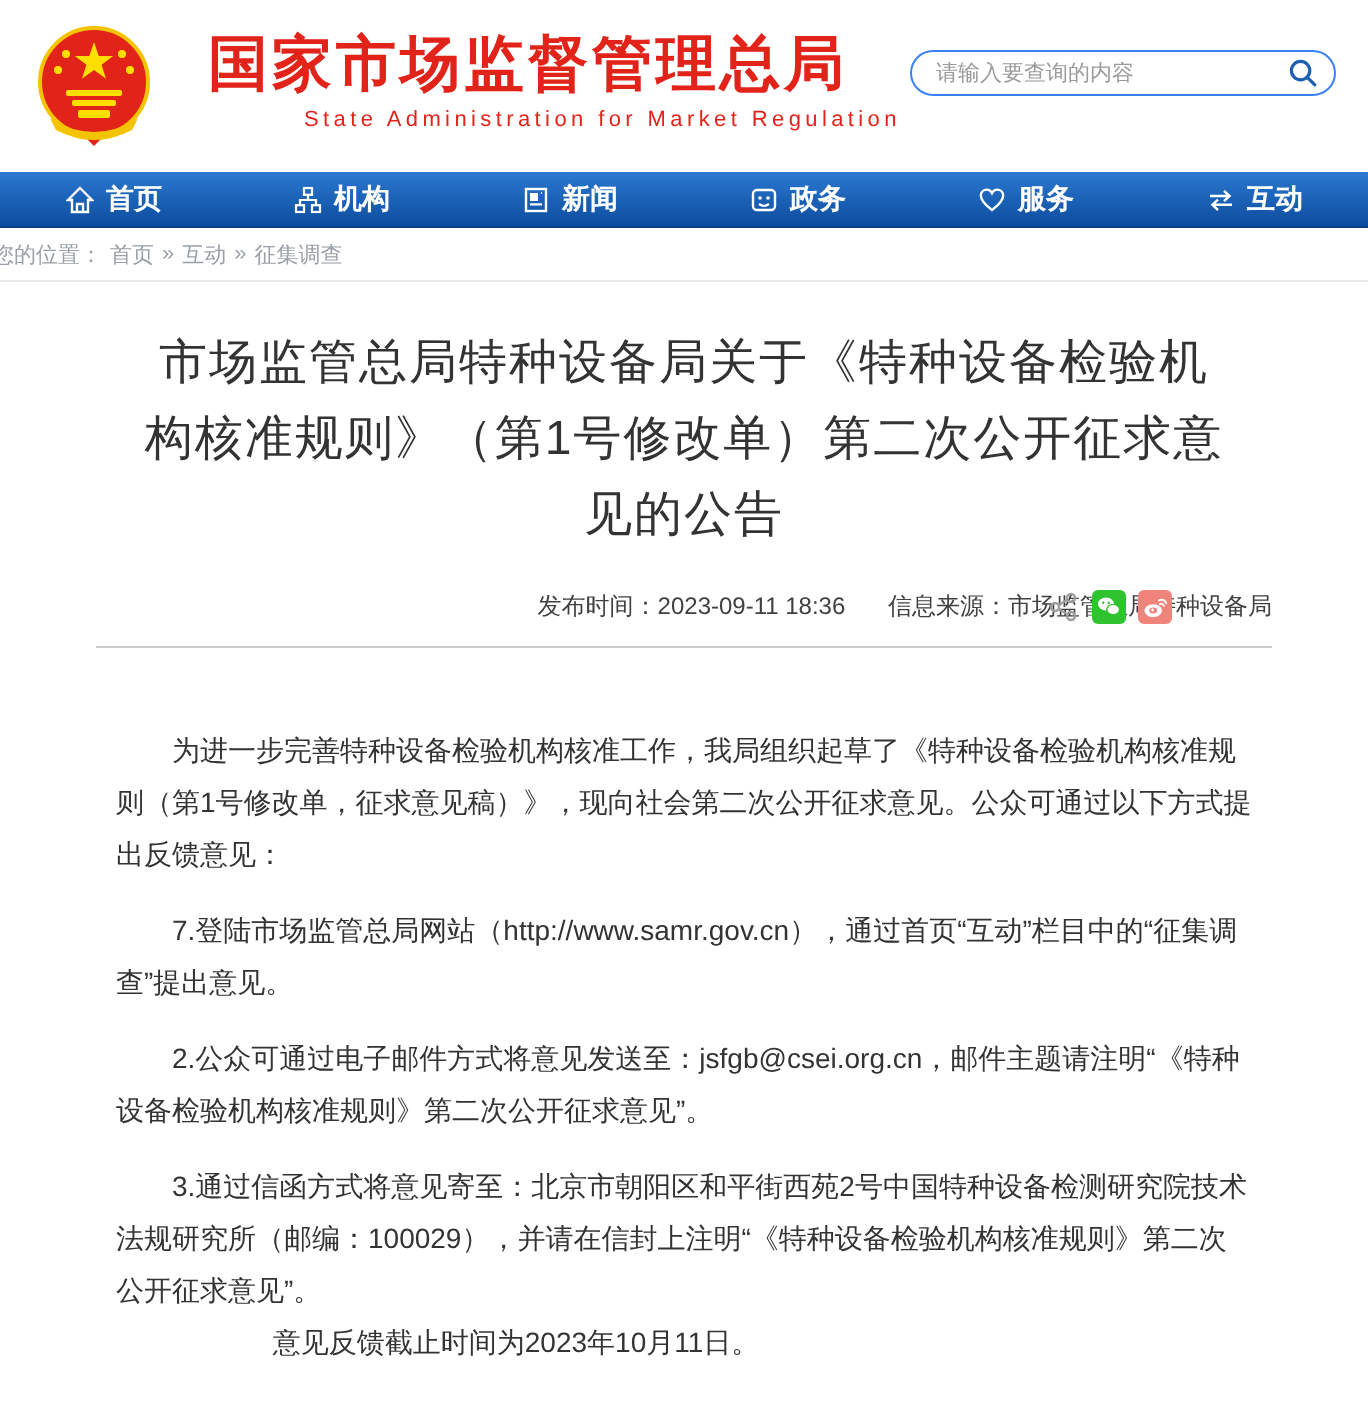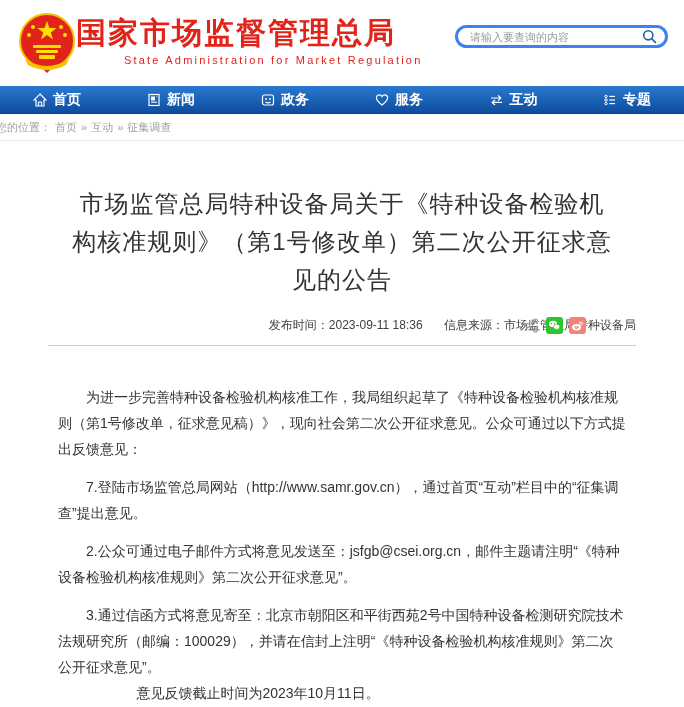--- a/index.html
+++ b/index.html
@@ -3,41 +3,41 @@
 <meta charset="utf-8">
 <style>
   * { margin:0; padding:0; box-sizing:border-box; }
   html,body { width:684px; background:#fff; font-family:"Liberation Sans","DejaVu Sans",sans-serif; }
   body { position:relative; width:684px; height:707px; overflow:hidden; color:#333; }
 
   
   .top-artifact { position:absolute; top:-6px; right:-8px; width:370px; height:12px; background:#fbfbfb; border-radius:10px; box-shadow:0 1px 4px rgba(0,0,0,0.10); }
   .header { position:relative; height:86px; background:#fff; }
   .logo-wrap { position:absolute; left:17px; top:11px; width:60px; height:66px; }
-  .brand { position:absolute; left:76px; top:16px; }
+  .brand { position:absolute; left:104px; top:16px; }
   .brand-title { font-size:30px; font-weight:bold; color:#e2231a; letter-spacing:2px; line-height:34px; }
   .brand-sub { font-size:11px; color:#e2231a; letter-spacing:2.2px; margin-top:4px;margin-left:48px; }
-  .searchbox { position:absolute; right:16px; top:25px; width:213px; height:23px; border:3px solid #3b82f6; border-radius:12px; display:flex; align-items:center; padding:0 8px 0 12px; background:#fff; }
+  .searchbox { position:absolute; right:16px; top:25px; width:213px; height:23px; border:1px solid #3b82f6; border-radius:12px; display:flex; align-items:center; padding:0 8px 0 12px; background:#fff; }
   .searchbox input { flex:1; border:none; outline:none; font-size:11px; color:#333; background:transparent; font-family:"Liberation Sans","DejaVu Sans",sans-serif; }
   .searchbox input::placeholder { color:#9a9a9a; }
   .search-btn { width:16px; height:16px; cursor:pointer; display:flex; align-items:center; justify-content:center; }
 
   
   .nav { height:28px; background:linear-gradient(#2a79d0,#0d4c9e); display:flex; align-items:stretch; border-bottom:1px solid #0a3f85; }
   .nav-item { flex:1; display:flex; align-items:center; justify-content:center; gap:6px; color:#fff; font-size:14px; font-weight:bold; cursor:pointer; }
   .nav-item svg { display:block; }
 
   
   .crumb { height:27px; display:flex; align-items:center; padding-left:2px; font-size:11px; color:#9aa0a8; border-bottom:1px solid #e8e8e8; background:#fff; margin-left:-6px; }
   .crumb span { margin-right:4px; }
   .crumb a { color:#9aa0a8; text-decoration:none; cursor:pointer; margin-right:4px; }
 
   
   .content { padding:0 48px; }
-  .art-title { margin:44px auto 0; max-width:545px; text-align:center; font-size:24px; font-weight:normal; color:#333; line-height:38px; letter-spacing:1px; }
+  .art-title { margin:22px auto 0; max-width:545px; text-align:center; font-size:24px; font-weight:normal; color:#333; line-height:38px; letter-spacing:1px; }
   .meta-row { position:relative; margin-top:18px; height:20px; text-align:right; font-size:12px; color:#404040; }
   .meta-row .gap { display:inline-block; width:18px; }
   .share-icons { position:absolute; right:50px; top:0; display:flex; gap:6px; align-items:center; }
   .share-chip { width:17px; height:17px; border-radius:3px; display:flex; align-items:center; justify-content:center; cursor:pointer; }
   .divider { margin-top:8px; border-top:1px solid #ccc; }
 
   .art-body { padding:26px 10px 0; font-size:14px; line-height:26px; color:#333; }
   .p-ind { text-indent:2em;margin-top:12px; }
   .p-deadline { text-indent:5.6em; }
   .p-attach { text-indent:4.7em; margin-top:13px; }
@@ -80,20 +80,29 @@
 
 <div class="nav">
   <div class="nav-item">
     <svg width="14" height="14" viewBox="0 0 14 14">
         <path d="M7 1 L13 7 H11 V13 H3 V7 H1 Z M5.5 13 V9 H8.5 V13" fill="none" stroke="#fff" stroke-width="1.2"></path>
       </svg>
     <span>首页</span>
   </div>
   <div class="nav-item">
     <svg width="14" height="14" viewBox="0 0 14 14">
+        <rect x="5" y="1" width="4" height="3.4" fill="none" stroke="#fff" stroke-width="1.1"></rect>
+        <rect x="1" y="9.6" width="4" height="3.4" fill="none" stroke="#fff" stroke-width="1.1"></rect>
+        <rect x="9" y="9.6" width="4" height="3.4" fill="none" stroke="#fff" stroke-width="1.1"></rect>
+        <path d="M7 4.4 V7 M3 9.6 V7 H11 V9.6" fill="none" stroke="#fff" stroke-width="1.1"></path>
+      </svg>
+    <span>机构</span>
+  </div>
+  <div class="nav-item">
+    <svg width="14" height="14" viewBox="0 0 14 14">
         <rect x="2" y="1.5" width="10" height="11" fill="none" stroke="#fff" stroke-width="1.2"></rect>
         <rect x="4" y="3.5" width="4" height="4" fill="#fff"></rect>
         <line x1="4" y1="9.2" x2="10" y2="9.2" stroke="#fff" stroke-width="1.1"></line>
         <line x1="9.5" y1="3.5" x2="10" y2="3.5" stroke="#fff" stroke-width="1.1"></line>
       </svg>
     <span>新闻</span>
   </div>
   <div class="nav-item">
     <svg width="14" height="14" viewBox="0 0 14 14">
         <rect x="1.5" y="2" width="11" height="10" rx="2" fill="none" stroke="#fff" stroke-width="1.2"></rect>
@@ -108,31 +117,20 @@
         <path d="M7 12 C3 9 1.4 6.8 1.4 4.8 C1.4 3 2.8 1.8 4.3 1.8 C5.5 1.8 6.5 2.5 7 3.5 C7.5 2.5 8.5 1.8 9.7 1.8 C11.2 1.8 12.6 3 12.6 4.8 C12.6 6.8 11 9 7 12 Z" fill="none" stroke="#fff" stroke-width="1.2"></path>
       </svg>
     <span>服务</span>
   </div>
   <div class="nav-item">
     <svg width="15" height="14" viewBox="0 0 15 14">
         <path d="M2 5 H11 M9 2.4 L11.8 5 L9 7.6" fill="none" stroke="#fff" stroke-width="1.2"></path>
         <path d="M13 9.4 H4 M6 6.8 L3.2 9.4 L6 12" fill="none" stroke="#fff" stroke-width="1.2"></path>
       </svg>
     <span>互动</span>
-  </div>
-  <div class="nav-item">
-    <svg width="14" height="14" viewBox="0 0 14 14">
-        <circle cx="3" cy="3.4" r="1.2" fill="none" stroke="#fff" stroke-width="1"></circle>
-        <circle cx="3" cy="7" r="1.2" fill="none" stroke="#fff" stroke-width="1"></circle>
-        <circle cx="3" cy="10.6" r="1.2" fill="none" stroke="#fff" stroke-width="1"></circle>
-        <line x1="6.3" y1="3.4" x2="12" y2="3.4" stroke="#fff" stroke-width="1.2"></line>
-        <line x1="6.3" y1="7" x2="12" y2="7" stroke="#fff" stroke-width="1.2"></line>
-        <line x1="6.3" y1="10.6" x2="12" y2="10.6" stroke="#fff" stroke-width="1.2"></line>
-      </svg>
-    <span>专题</span>
   </div>
 </div>
 
 <div class="crumb">
   <span>您的位置：</span>
   <a>首页</a>
   <span>»</span>
   <a>互动</a>
   <span>»</span>
   <a>征集调查</a>

